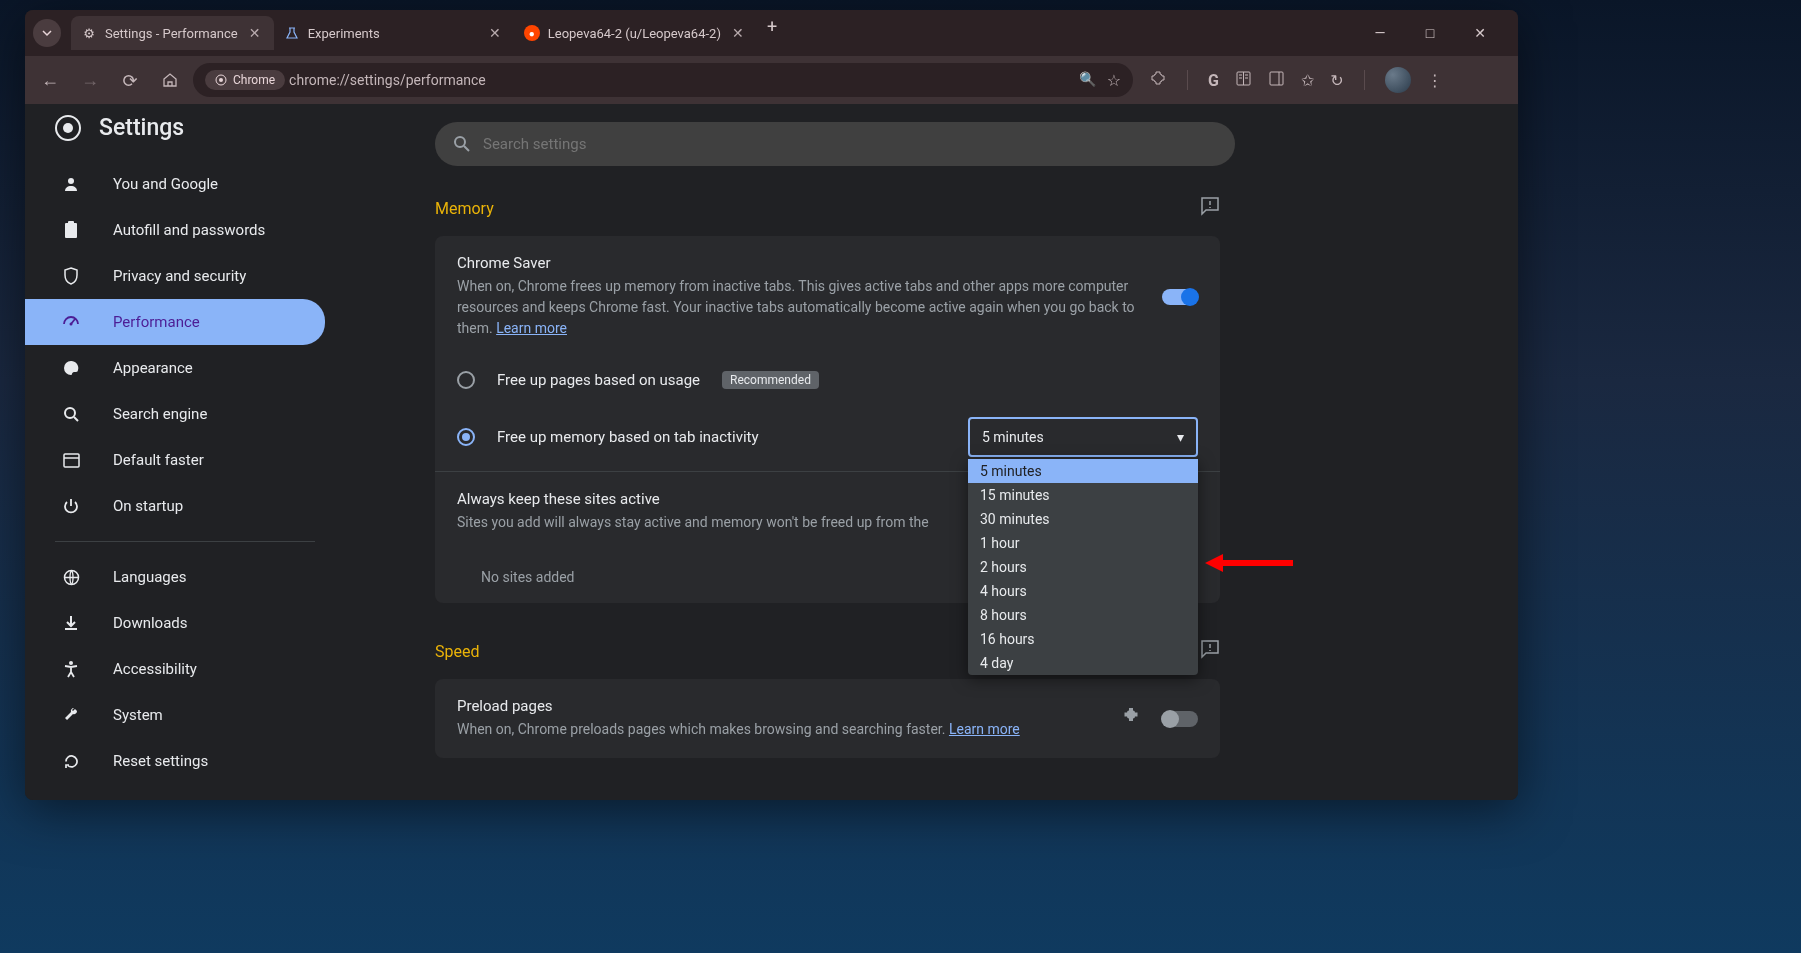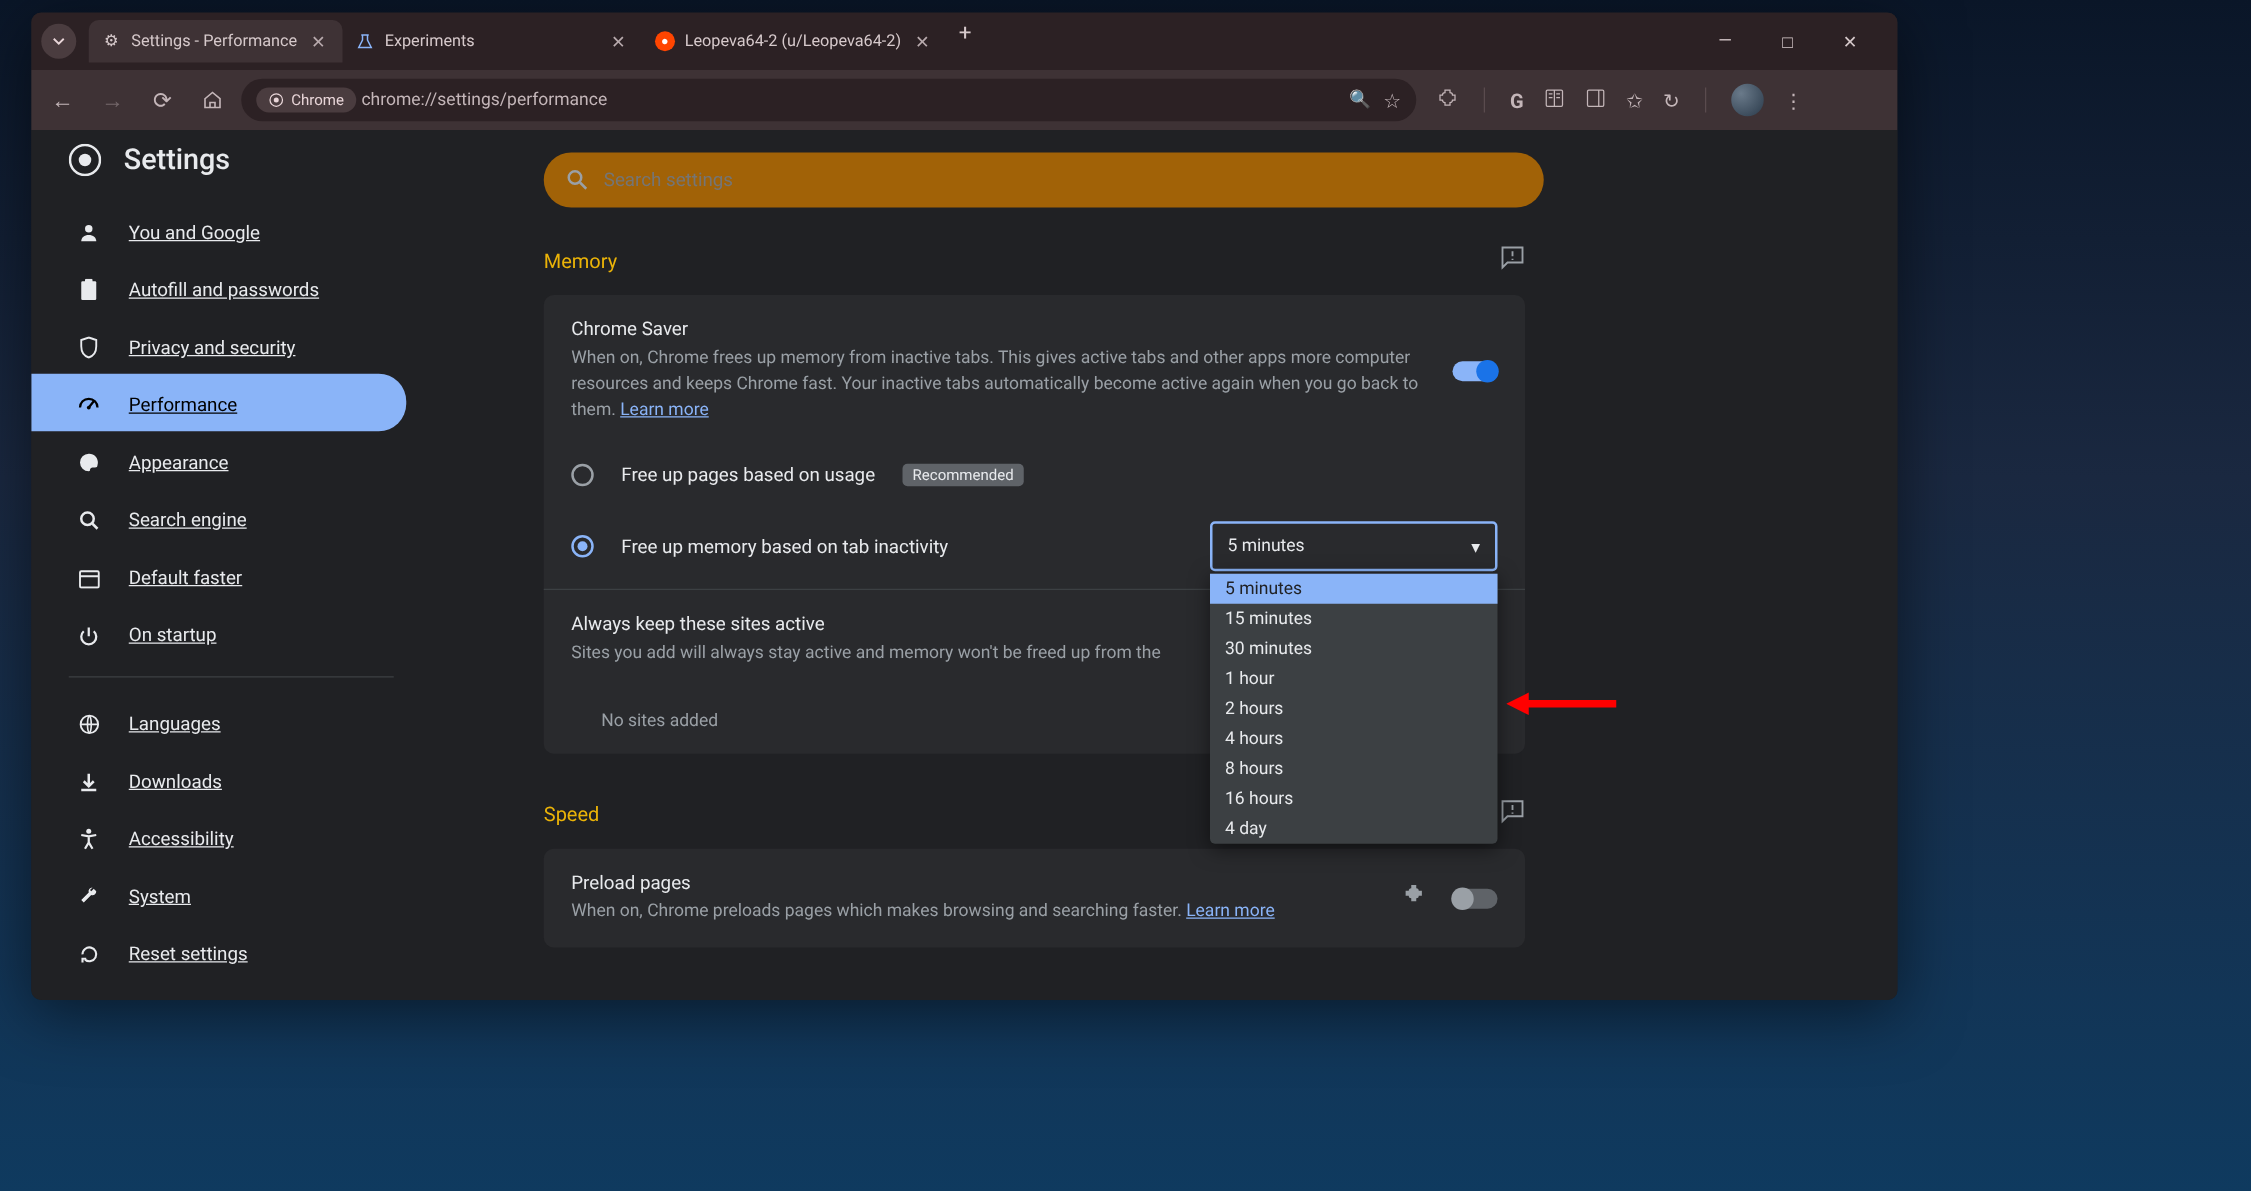--- a/index.html
+++ b/index.html
@@ -28,27 +28,27 @@
 .toolbar-right { display: flex; align-items: center; gap: 16px; padding: 0 10px; color: #c4b6b9; }
 .toolbar-sep { width: 1px; height: 20px; background: #5a4b4e; margin: 0 4px; }
 .avatar { width: 26px; height: 26px; border-radius: 13px; background: radial-gradient(circle at 30% 30%, #6a7a8a, #2a3a4a); }
 
 .content { display: flex; height: calc(100% - 94px); background: #202124; }
 .sidebar { width: 310px; padding-top: 10px; }
 .settings-header { display: flex; align-items: center; gap: 18px; padding: 0 0 20px 30px; }
 .chrome-logo { width: 26px; height: 26px; }
 .settings-title { color: #e8eaed; font-size: 23px; font-weight: 500; }
 .nav-list { display: flex; flex-direction: column; }
-.nav-item { display: flex; align-items: flex-end; gap: 22px; padding: 12px 12px 12px 36px; color: #e8eaed; font-size: 15px; cursor: pointer; border-radius: 0 22px 22px 0; margin-right: 10px; height: 46px; text-decoration: underline; }
-.nav-item.active { background: #8ab4f8; color: #000000; }
+.nav-item { display: flex; align-items: center; gap: 32px; padding: 12px 12px 12px 36px; color: #e8eaed; font-size: 15px; cursor: pointer; border-radius: 0 22px 22px 0; margin-right: 10px; height: 46px; }
+.nav-item.active { background: #8ab4f8; color: #4c1d95; }
 .nav-icon { width: 20px; display: flex; justify-content: center; font-size: 17px; }
 .nav-divider { height: 1px; background: #3c4043; margin: 12px 20px 12px 30px; }
 
 .main { flex: 1; padding: 18px 0 0 100px; overflow-y: auto; }
-.search-box { width: 800px; height: 44px; background: #a16207; border-radius: 22px; display: flex; align-items: center; padding: 0 18px; gap: 12px; color: #9aa0a6; margin-bottom: 30px; }
+.search-box { width: 800px; height: 44px; background: #404040; border-radius: 22px; display: flex; align-items: center; padding: 0 18px; gap: 12px; color: #9aa0a6; margin-bottom: 30px; }
 .search-input { background: transparent; border: none; color: #e8eaed; font-size: 15px; flex: 1; outline: none; }
 .section-header { display: flex; align-items: center; justify-content: space-between; width: 785px; margin-bottom: 16px; }
 .section-title { color: #eab308; font-size: 16px; }
 .feedback-icon { color: #9aa0a6; cursor: pointer; }
 .card { width: 785px; background: #292a2d; border-radius: 8px; margin-bottom: 36px; }
 .card-row { padding: 18px 22px; display: flex; align-items: center; gap: 20px; }
 .card-desc { flex: 1; }
 .card-title { color: #e8eaed; font-size: 15px; margin-bottom: 4px; }
 .card-sub { color: #9aa0a6; font-size: 14px; line-height: 1.5; }
 .card-sub a { color: #8ab4f8; text-decoration: underline; cursor: pointer; }

